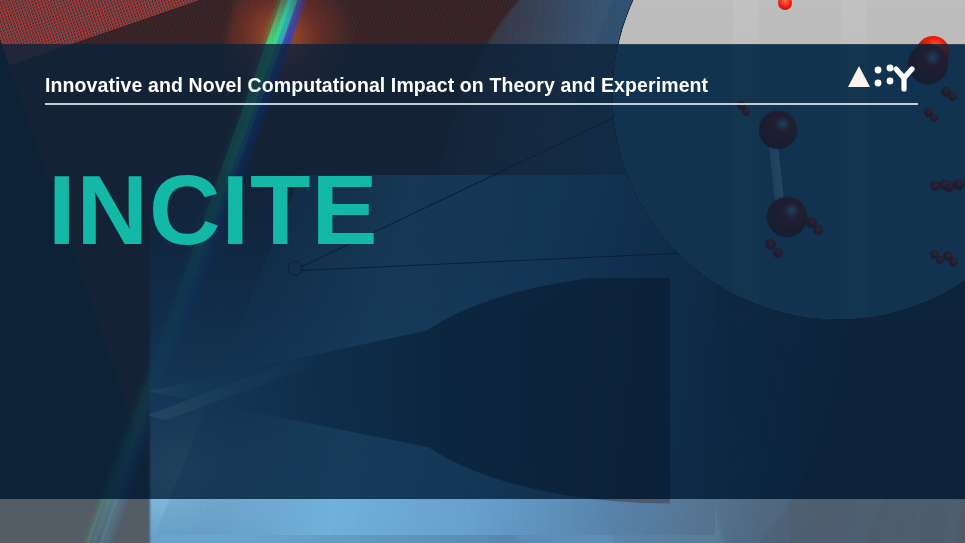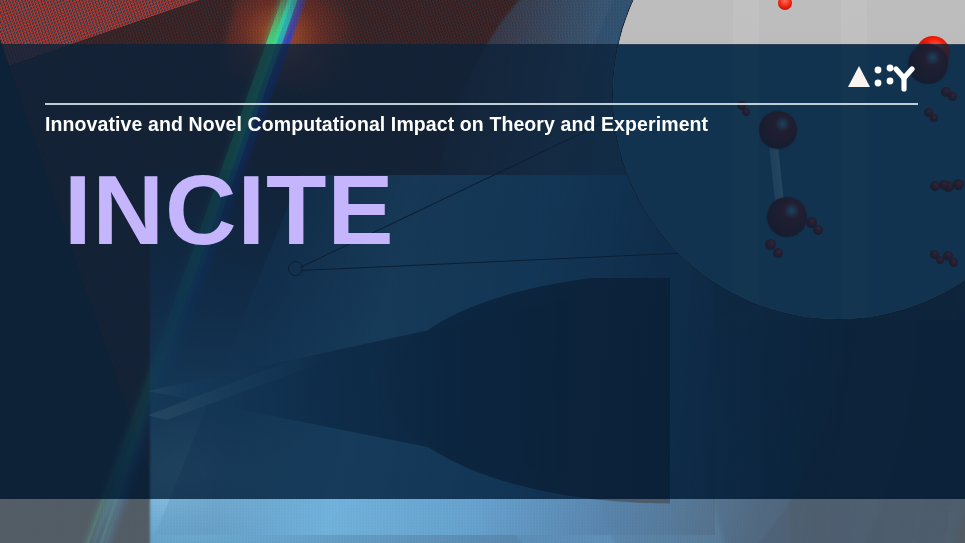--- a/index.html
+++ b/index.html
@@ -204,36 +204,36 @@
     position:absolute;left:0;right:0;top:499px;height:44px;
     background:rgba(206,208,214,.33);
   }
 
   
   .content{position:absolute;inset:0;}
 
   .tagline{
     position:absolute;left:45px;top:74px;
     font-size:19.5px;font-weight:bold;color:#ffffff;
-    letter-spacing:.1px;white-space:nowrap;margin-top:39px;
+    letter-spacing:.1px;white-space:nowrap;
   }
   .rule{
     position:absolute;left:45px;top:103px;width:873px;height:1.6px;
     background:#c7d8de;opacity:.95;
   }
 
   .logo{
     position:absolute;left:845px;top:62px;width:70px;height:34px;
   }
   .logo svg{display:block;}
 
   .title-main{
-    position:absolute;left:64px;top:160px;
+    position:absolute;left:48px;top:160px;
     font-size:99px;line-height:1;font-weight:bold;
-    color:#c4b5fd;letter-spacing:1px;
+    color:#14b8a6;letter-spacing:1px;
   }
   .title-sub{
     position:absolute;left:48px;top:290px;
     font-size:83px;line-height:1;font-weight:bold;
     color:#ffffff;letter-spacing:0px;
   }
 </style>
 </head>
 <body>
 

